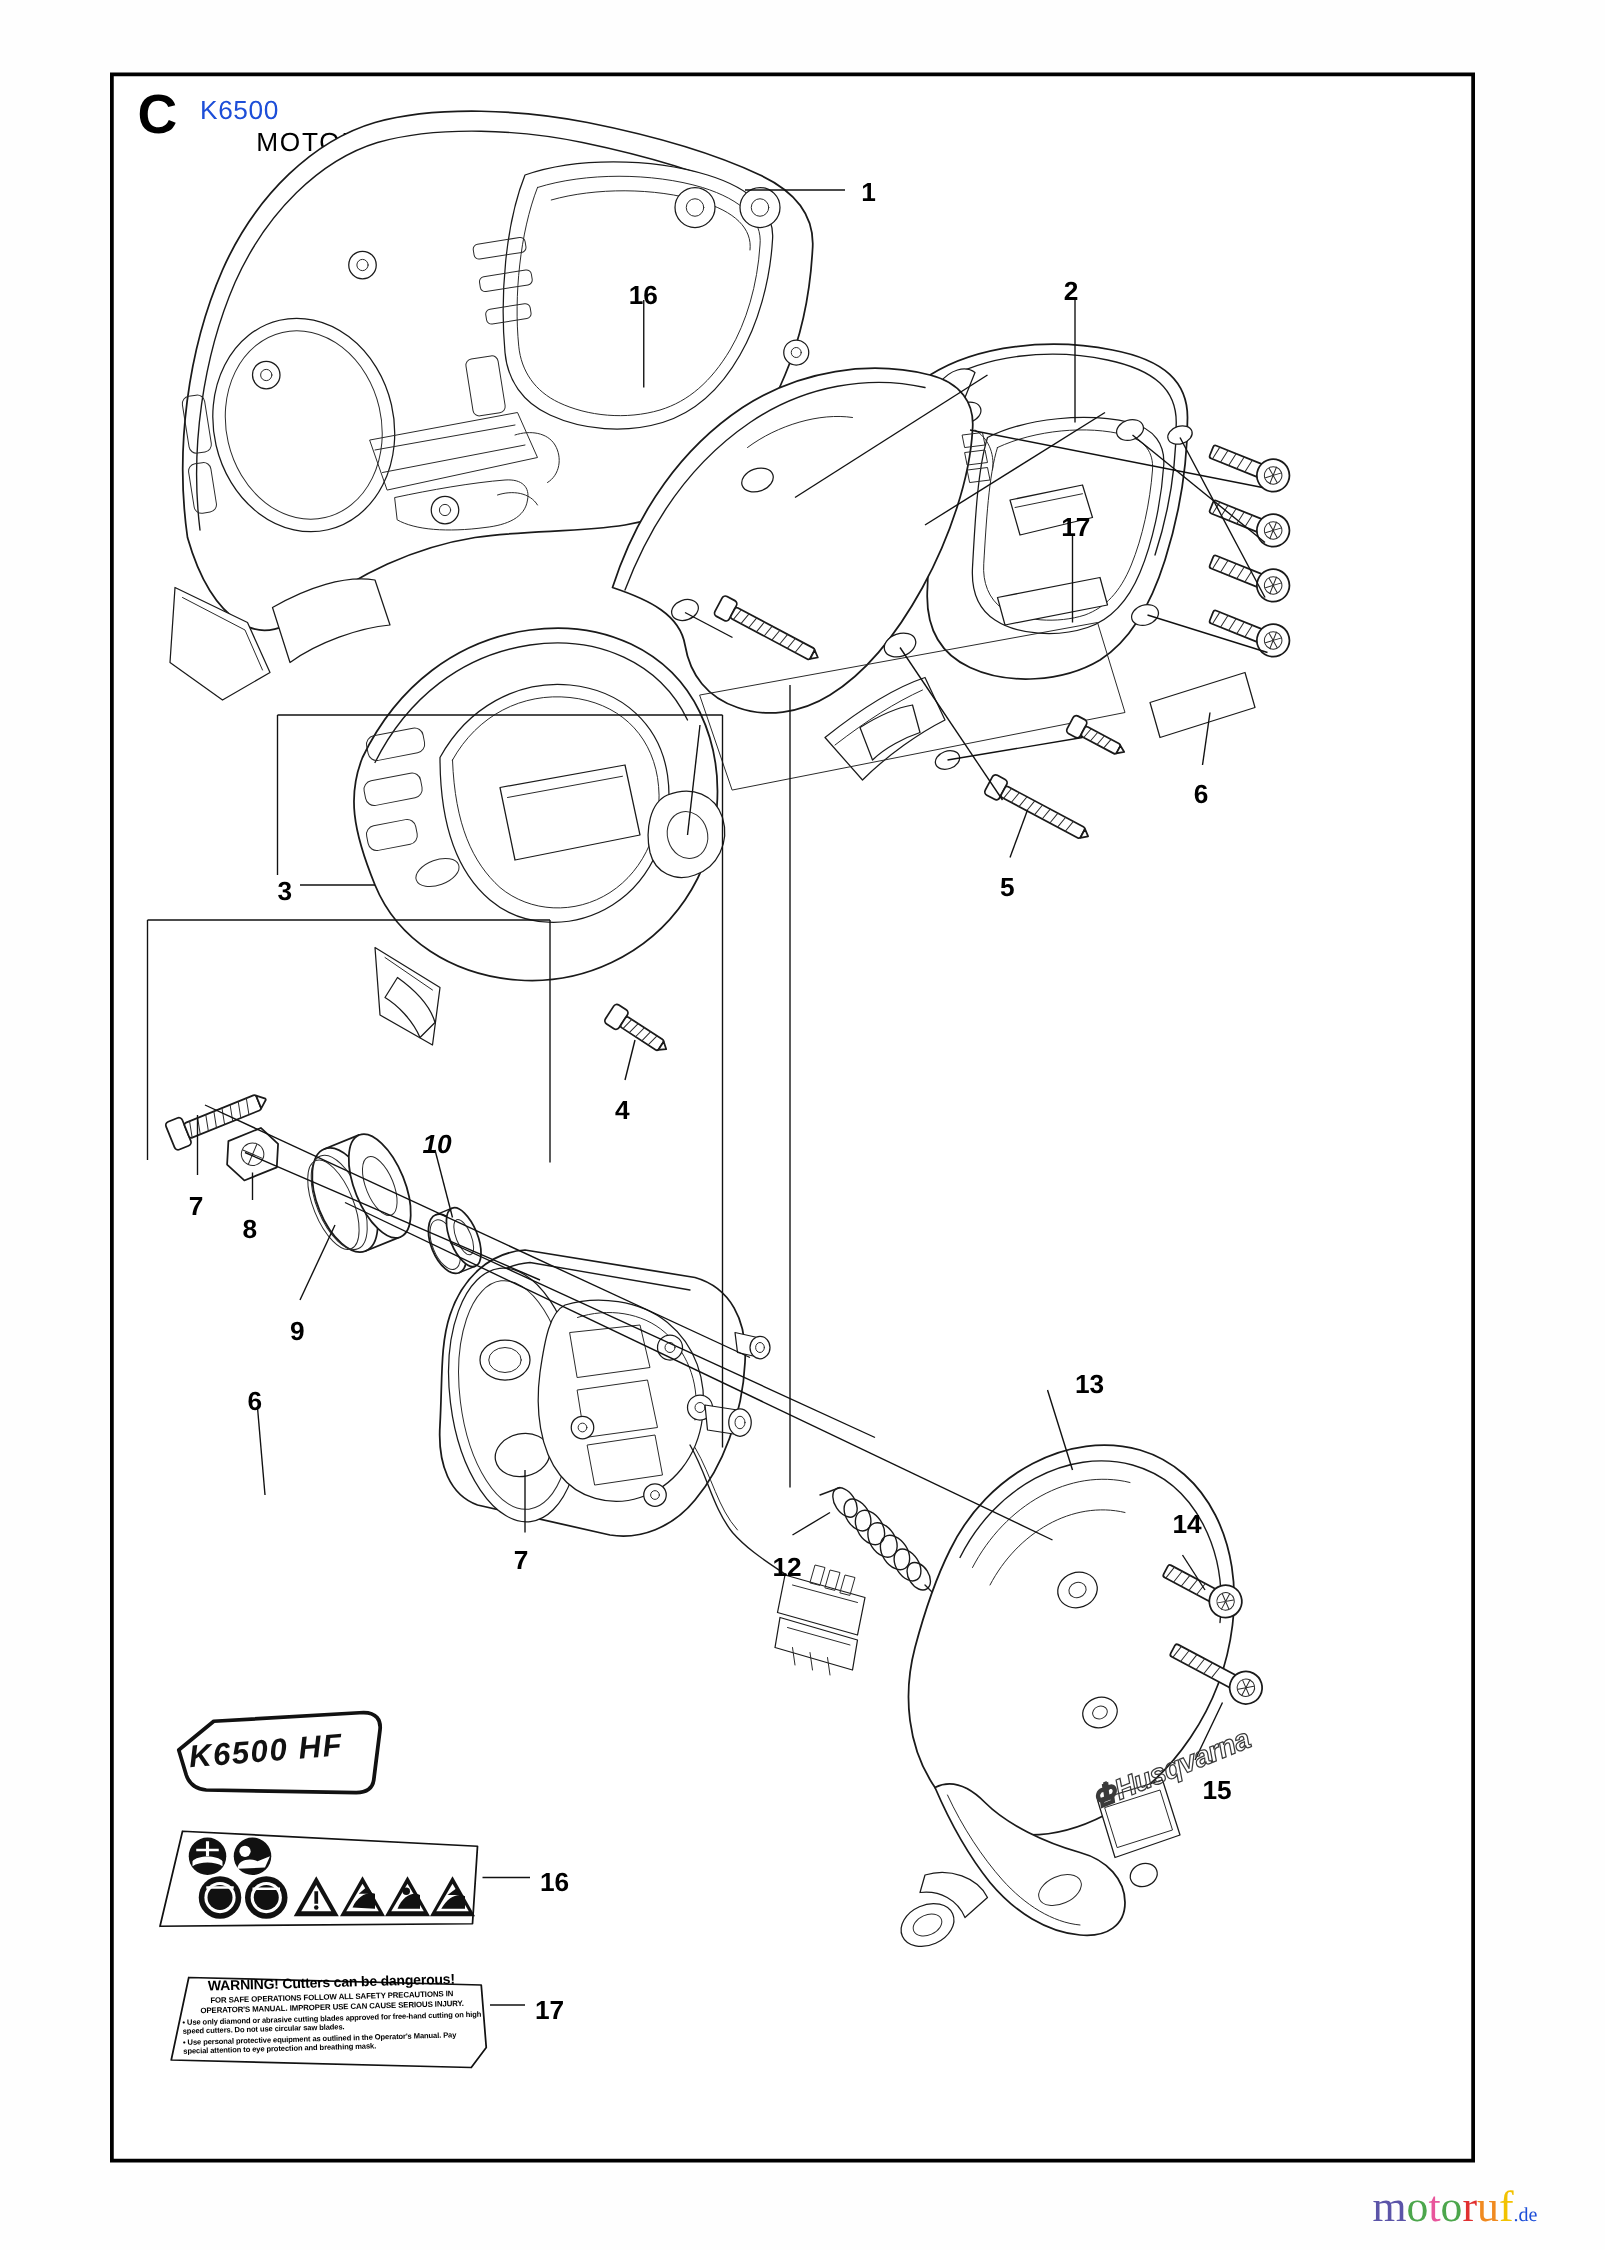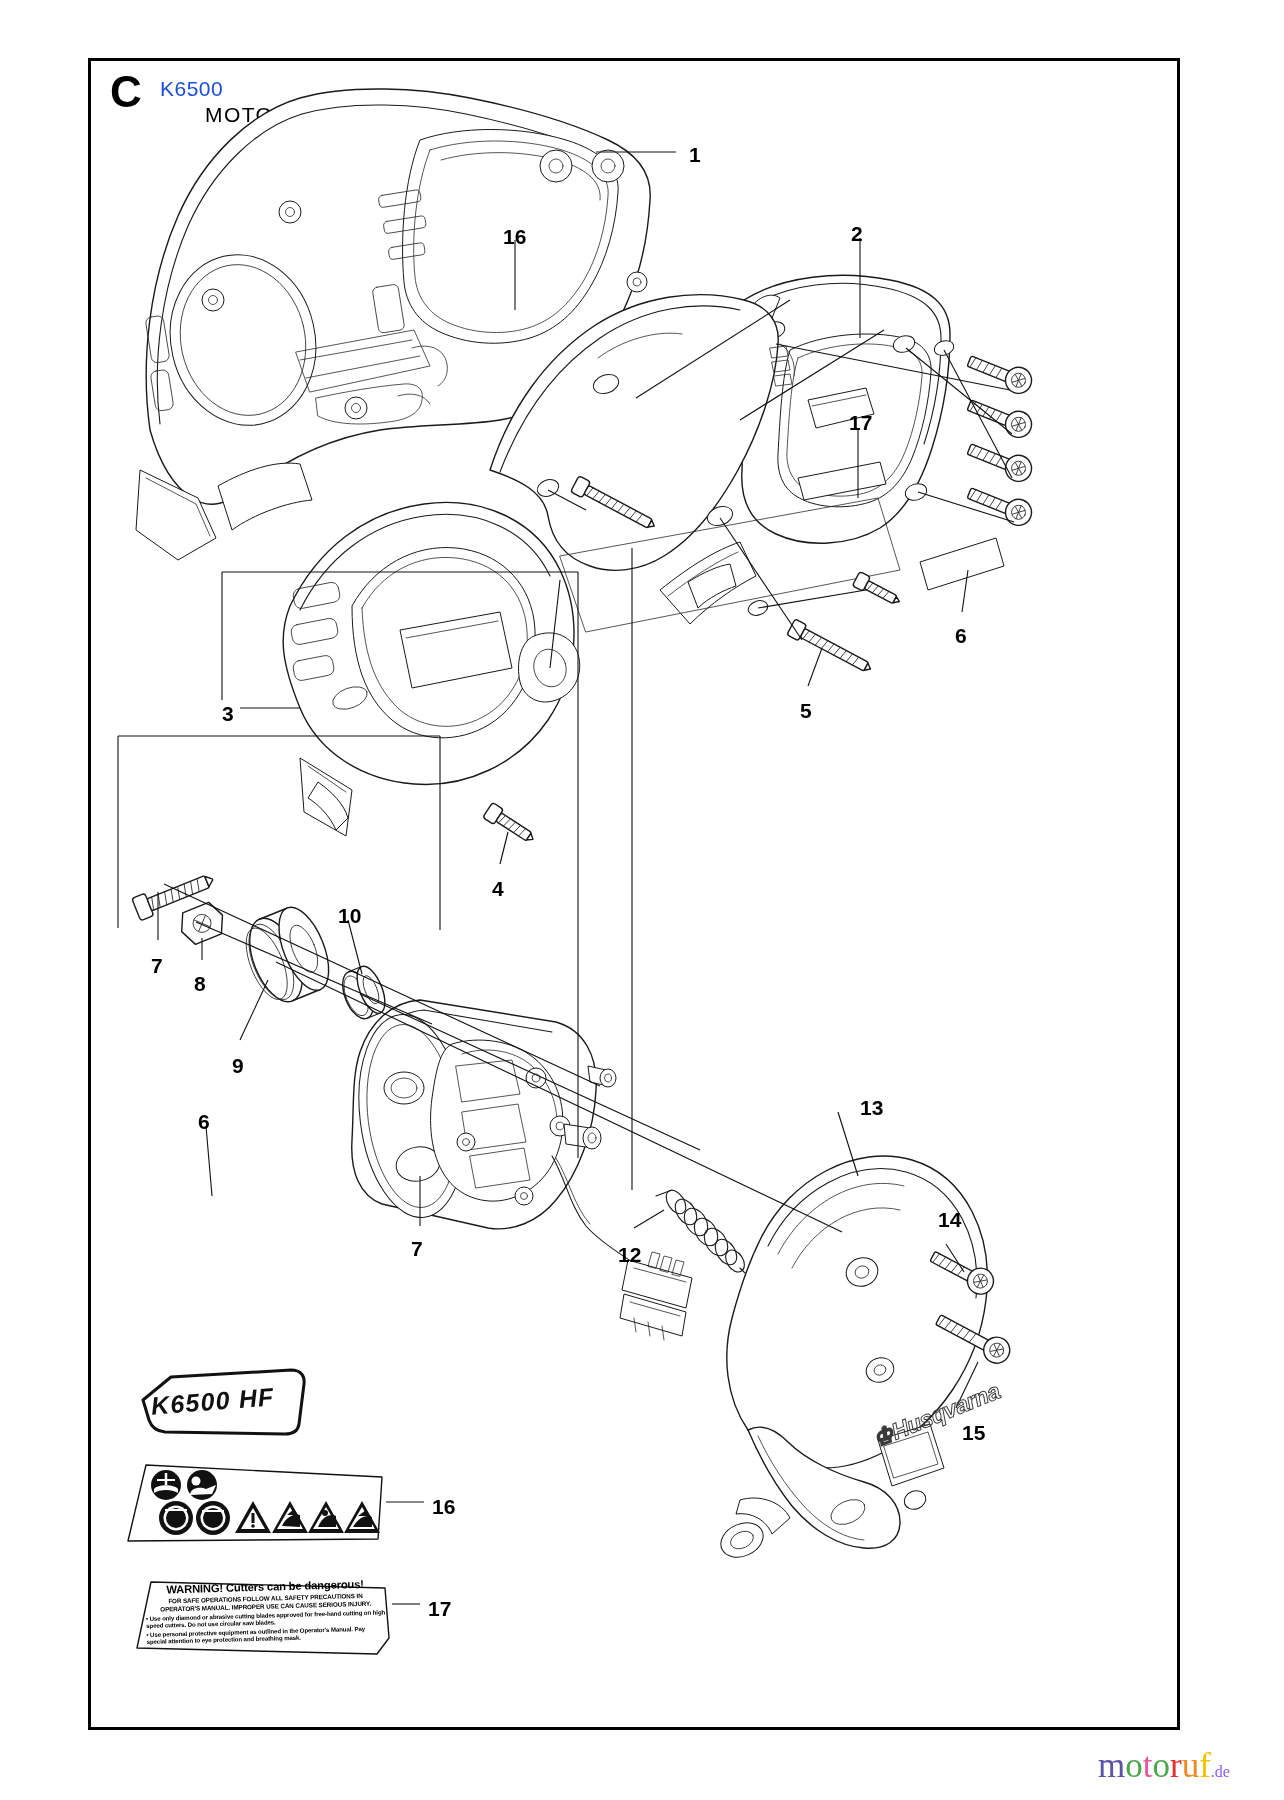--- a/index.html
+++ b/index.html
@@ -154,21 +154,21 @@
     position: absolute;
     left: 1098px;
     top: 1748px;
     font-size: 35px;
     font-family: "Liberation Serif", serif;
     line-height: 1;
     white-space: nowrap;
   }
   #watermark .wm-de {
     font-size: 16px;
-    color: #8b5cf6;
+    color: #1d4ed8;
   }
   .husq-badge {
     position: absolute;
     left: 869px;
     top: 1428px;
     transform: rotate(-22deg);
     transform-origin: left top;
     font-size: 23px;
     font-weight: bold;
     font-style: italic;
@@ -666,21 +666,21 @@
   </svg>
 
   <div class="callout" style="left:689px; top:144px;">1</div>
   <div class="callout" style="left:503px; top:226px;">16</div>
   <div class="callout" style="left:851px; top:223px;">2</div>
   <div class="callout" style="left:849px; top:412px;">17</div>
   <div class="callout" style="left:955px; top:625px;">6</div>
   <div class="callout" style="left:800px; top:700px;">5</div>
   <div class="callout" style="left:222px; top:703px;">3</div>
   <div class="callout" style="left:492px; top:878px;">4</div>
-  <div class="callout" style="left:338px; top:905px;">10</div>
+  <div class="callout" style="left:338px; top:905px;font-style:italic;">10</div>
   <div class="callout" style="left:151px; top:955px;">7</div>
   <div class="callout" style="left:194px; top:973px;">8</div>
   <div class="callout" style="left:232px; top:1055px;">9</div>
   <div class="callout" style="left:829px; top:1097px;margin-left:31px;">13</div>
   <div class="callout" style="left:198px; top:1111px;">6</div>
   <div class="callout" style="left:411px; top:1238px;">7</div>
   <div class="callout" style="left:618px; top:1244px;">12</div>
   <div class="callout" style="left:938px; top:1209px;">14</div>
   <div class="callout" style="left:432px; top:1496px;">16</div>
   <div class="callout" style="left:962px; top:1422px;">15</div>

